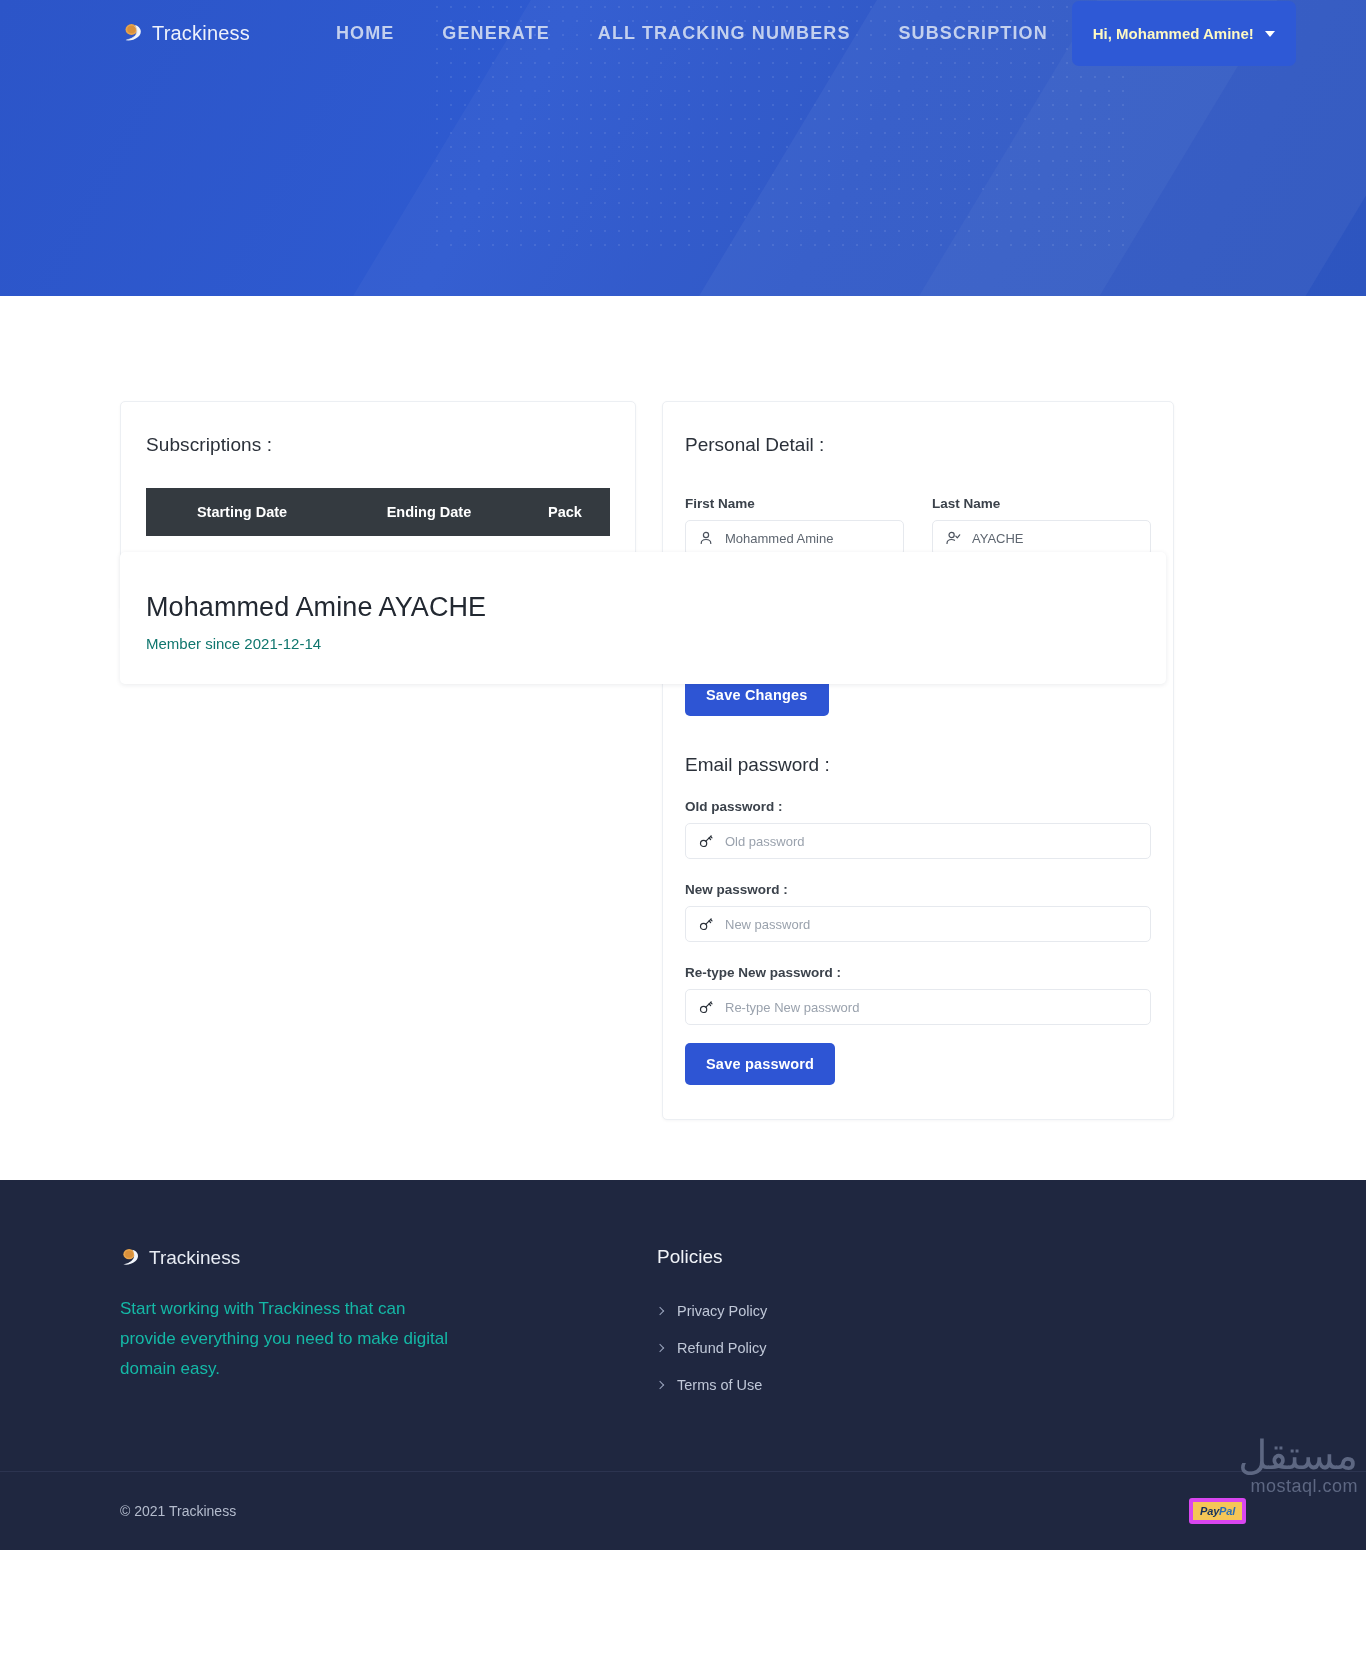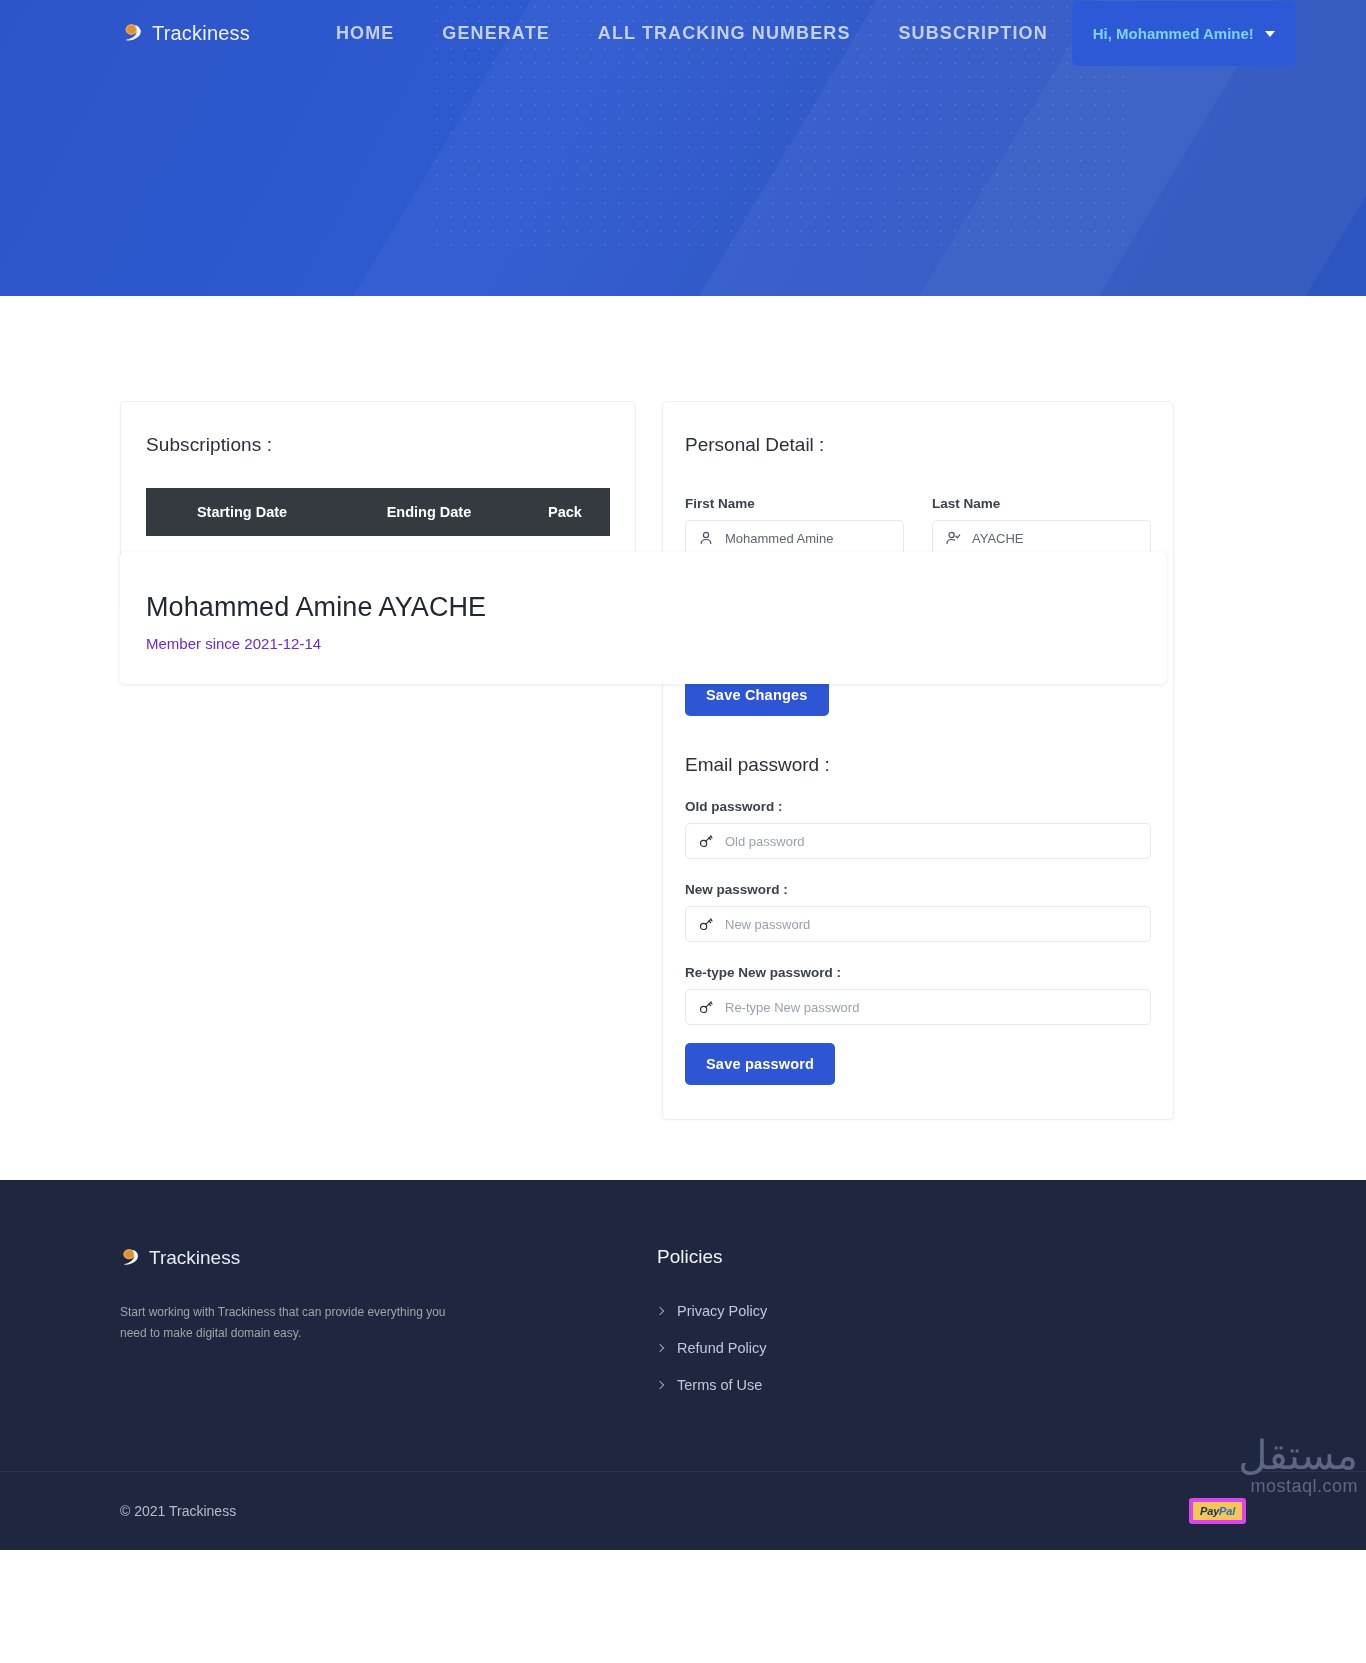--- a/index.html
+++ b/index.html
@@ -72,21 +72,21 @@
     letter-spacing: 1.1px;
     text-decoration: none;
     padding: 10px 24px;
     white-space: nowrap;
     cursor: pointer;
   }
   .nav-right { margin-left: auto; padding-right: 122px; }
   .user-pill {
     background: #2e59d6;
     border-radius: 7px;
-    color: #7dd3fc;
+    color: #fef9c3;
     font-size: 15px;
     font-weight: 700;
     padding: 24px 21px;
     display: inline-flex;
     align-items: center;
     gap: 11px;
     cursor: pointer;
     white-space: nowrap;
   }
   .caret {
@@ -114,21 +114,21 @@
   }
   .profile-name {
     font-size: 27px;
     font-weight: 400;
     color: #222831;
     letter-spacing: .1px;
   }
   .profile-sub {
     margin-top: 12px;
     font-size: 15px;
-    color: #6d28d9;
+    color: #0f766e;
   }
 
   
   .main {
     padding: 105px 120px 0 120px;
     display: flex;
     gap: 26px;
     align-items: flex-start;
     min-height: 760px;
   }
@@ -226,24 +226,24 @@
   footer { background: #1f2740; color: #c5ccdb; margin-top: 60px; }
   .footer-inner {
     display: flex;
     padding: 66px 120px 60px 120px;
     position: relative;
   }
   .f-col-a { width: 440px; }
   .f-brand { display: flex; align-items: center; gap: 5px; }
   .f-brand-text { font-size: 19px; color: #e7ebf3; }
   .f-desc {
-    margin-top: 32px;
-    font-size: 12px;
+    margin-top: 24px;
+    font-size: 17px;
     line-height: 1.75;
-    color: #a3a3a3;
+    color: #14b8a6;
     max-width: 330px;
   }
   .f-col-b { margin-left: 97px; }
   .f-title { font-size: 19px; color: #f0f3f8; font-weight: 400; }
   .f-list { list-style: none; margin-top: 32px; }
   .f-list li { margin-bottom: 18px; }
   .f-link {
     display: inline-flex;
     align-items: center;
     gap: 14px;

